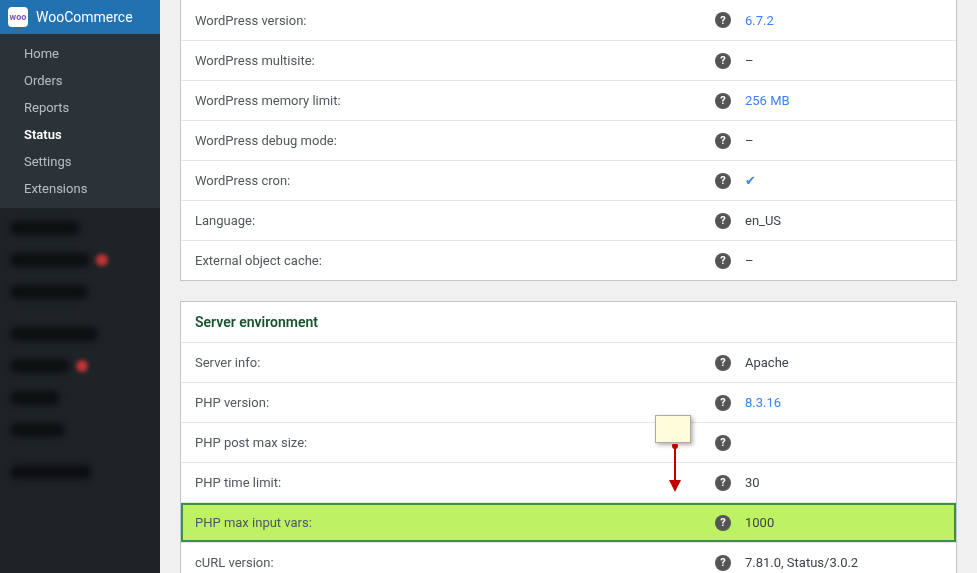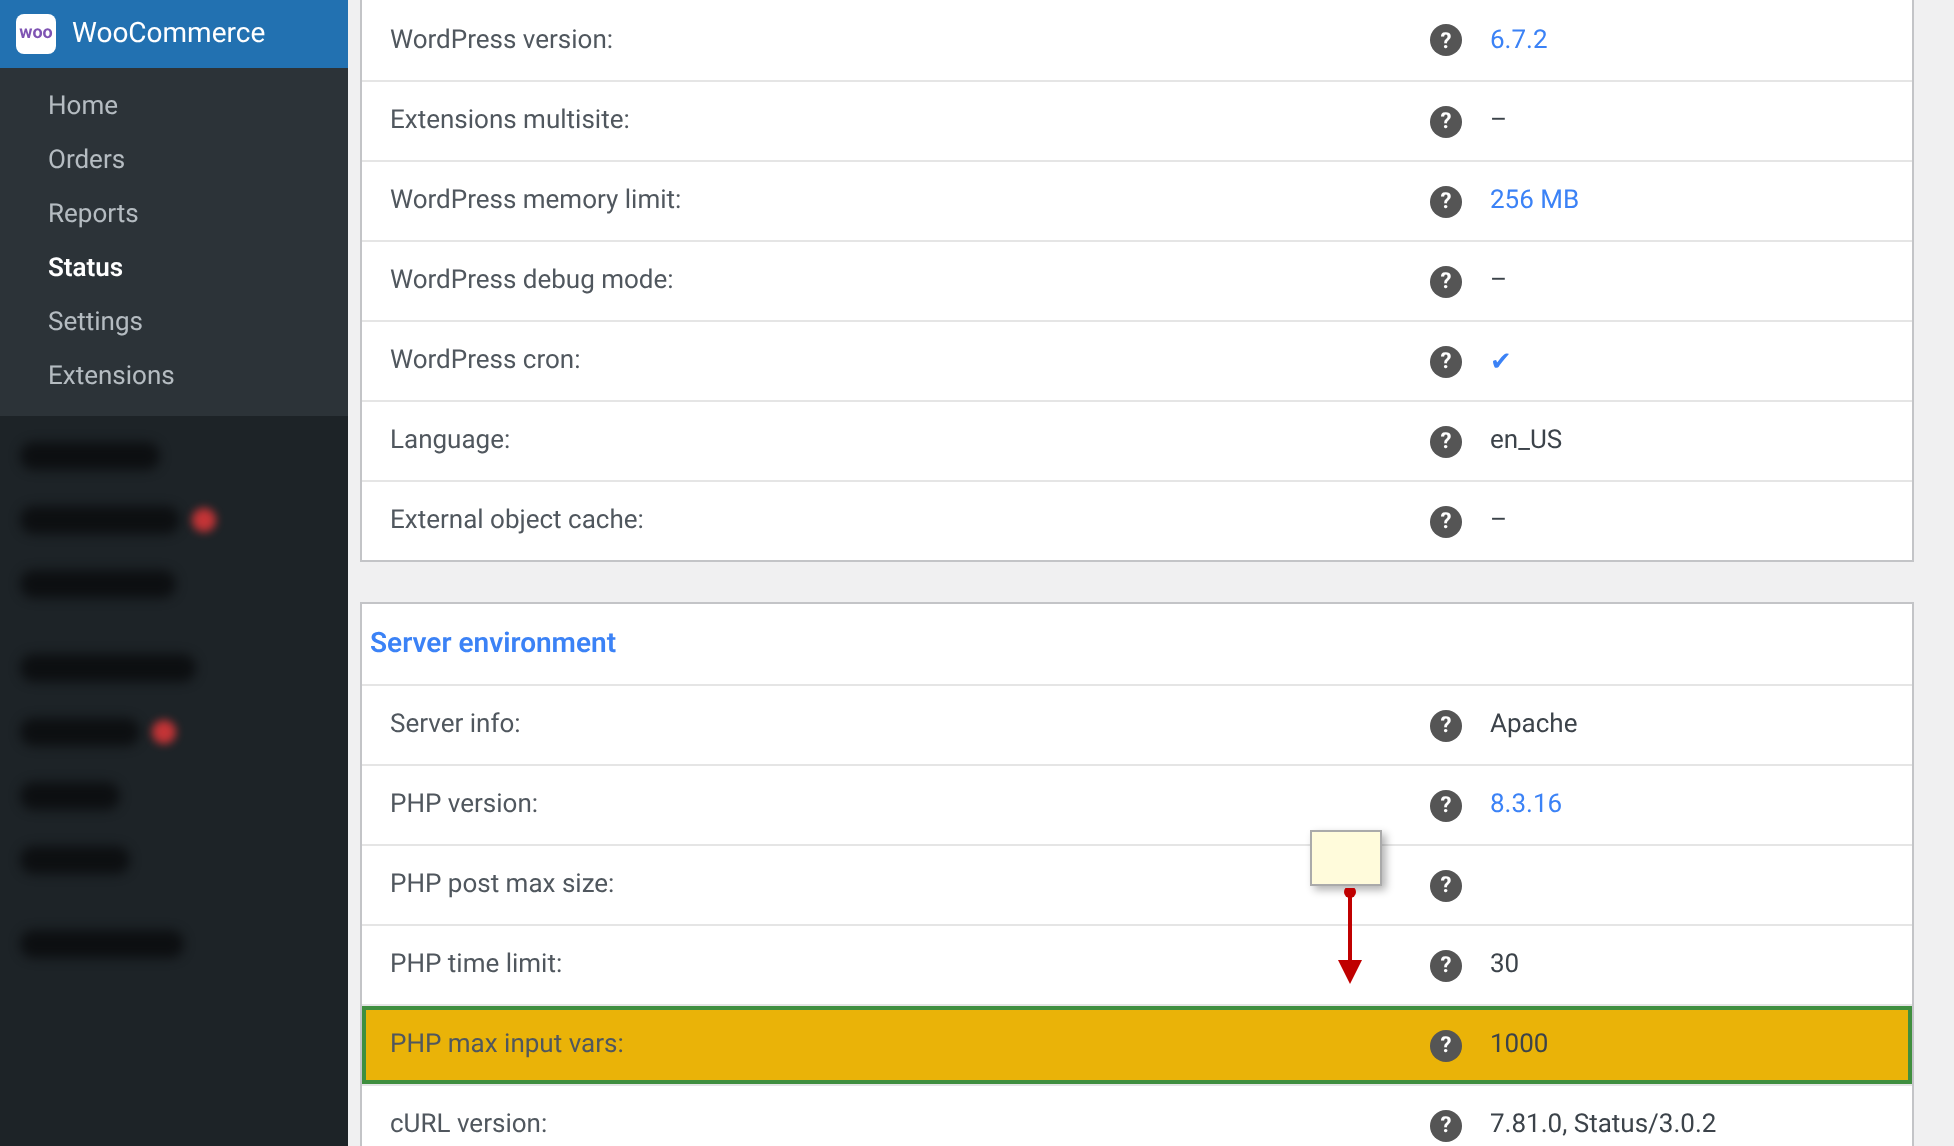--- a/index.html
+++ b/index.html
@@ -1,38 +1,38 @@
 <!DOCTYPE html>
 <html><head>
 <meta charset="utf-8">
 <style>
   * { box-sizing: border-box; margin: 0; padding: 0; }
   body { font-family: -apple-system, BlinkMacSystemFont, "Segoe UI", Roboto, Arial, sans-serif; font-size: 13px; color: #3c434a; background: #f0f0f1; width: 977px; height: 573px; overflow: hidden; position: relative; }
-  .sidebar { position: absolute; left: 0; top: 0; width: 174px; height: 573px; background: #1d2327; color: #f0f0f1; }
+  .sidebar { position: absolute; left: 0; top: 0; width: 160px; height: 573px; background: #1d2327; color: #f0f0f1; }
   .wc-header { background: #2271b1; color: #fff; height: 34px; display: flex; align-items: center; padding-left: 8px; font-size: 14px; position: relative; }
   .wc-header svg.pointer { position: absolute; right: -9px; top: 8px; }
   .wc-logo { width: 20px; height: 20px; background: #fff; border-radius: 4px; margin-right: 8px; display: flex; align-items: center; justify-content: center; color: #7f54b3; font-size: 9px; font-weight: bold; }
   .submenu { background: #2c3338; padding: 6px 12px; }
   .submenu-item { display: block; padding: 6px 12px; color: rgba(240,246,252,.7); font-size: 13px; cursor: pointer; }
   .submenu-item.current { color: #fff; font-weight: 600; }
   .sidebar-rest { padding-top: 4px; }
   .blur-item { height: 32px; margin: 0; position: relative; display:flex; align-items:center; padding-left:10px; }
   .blur-shape { width: 90px; height: 14px; background: #0b0d0f; border-radius: 7px; filter: blur(3px); opacity:0.9; }
   .blur-badge { width:12px; height:12px; border-radius:50%; background:#d63638; filter: blur(2px); margin-left:6px; opacity:0.9;}
   .content { position: absolute; left: 160px; top: 0; right: 0; bottom: 0; padding: 0 20px 0 20px; overflow: hidden; }
   .panel { background: #fff; border: 1px solid #c3c4c7; margin-top: 0; }
   .panel + .panel { margin-top: 20px; }
   .row { display: flex; align-items: center; min-height: 40px; padding: 6px 14px; border-top: 1px solid #e5e5e5; position: relative; }
   .row:first-child { border-top: none; }
-  .row.section-head { font-weight: 600; color: #3b82f6; font-size: 14px; padding: 12px 4px; border-top:none; }
+  .row.section-head { font-weight: 600; color: #14532d; font-size: 14px; padding: 12px 14px; border-top:none; }
   .label { flex: 0 0 520px; color: #50575e; font-size: 13px; }
   .help { width: 16px; height: 16px; border-radius: 50%; background: #555; color: #fff; font-size: 11px; font-weight: bold; display: inline-flex; align-items: center; justify-content: center; margin-right: 14px; cursor: help; flex: 0 0 16px; }
   .value { flex: 1; font-size: 13px; }
   .value.ok { color: #3b82f6; }
-  .row.hl { background: #eab308; box-shadow: inset 0 0 0 2px #3f8f3f; }
+  .row.hl { background: #bef264; box-shadow: inset 0 0 0 2px #3f8f3f; }
   .annot-box { position: absolute; width: 36px; height: 28px; background: #fffbdb; border: 1px solid #aaa; box-shadow: 2px 2px 4px rgba(0,0,0,.3); }
   .annot-arrow { position: absolute; }
 </style>
 </head>
 <body>
 
 <div class="sidebar">
   <div class="wc-header">
     <span class="wc-logo">woo</span>
     <span>WooCommerce</span>
@@ -79,21 +79,21 @@
 </div>
 
 <div class="content">
   <div class="panel" id="wp-panel" style="border-top:none;">
       <div class="row">
         <div class="label">WordPress version:</div>
         <span class="help">?</span>
         <div class="value ok">6.7.2</div>
       </div>
       <div class="row">
-        <div class="label">Extensions multisite:</div>
+        <div class="label">WordPress multisite:</div>
         <span class="help">?</span>
         <div class="value">–</div>
       </div>
       <div class="row">
         <div class="label">WordPress memory limit:</div>
         <span class="help">?</span>
         <div class="value ok">256 MB</div>
       </div>
       <div class="row">
         <div class="label">WordPress debug mode:</div>

